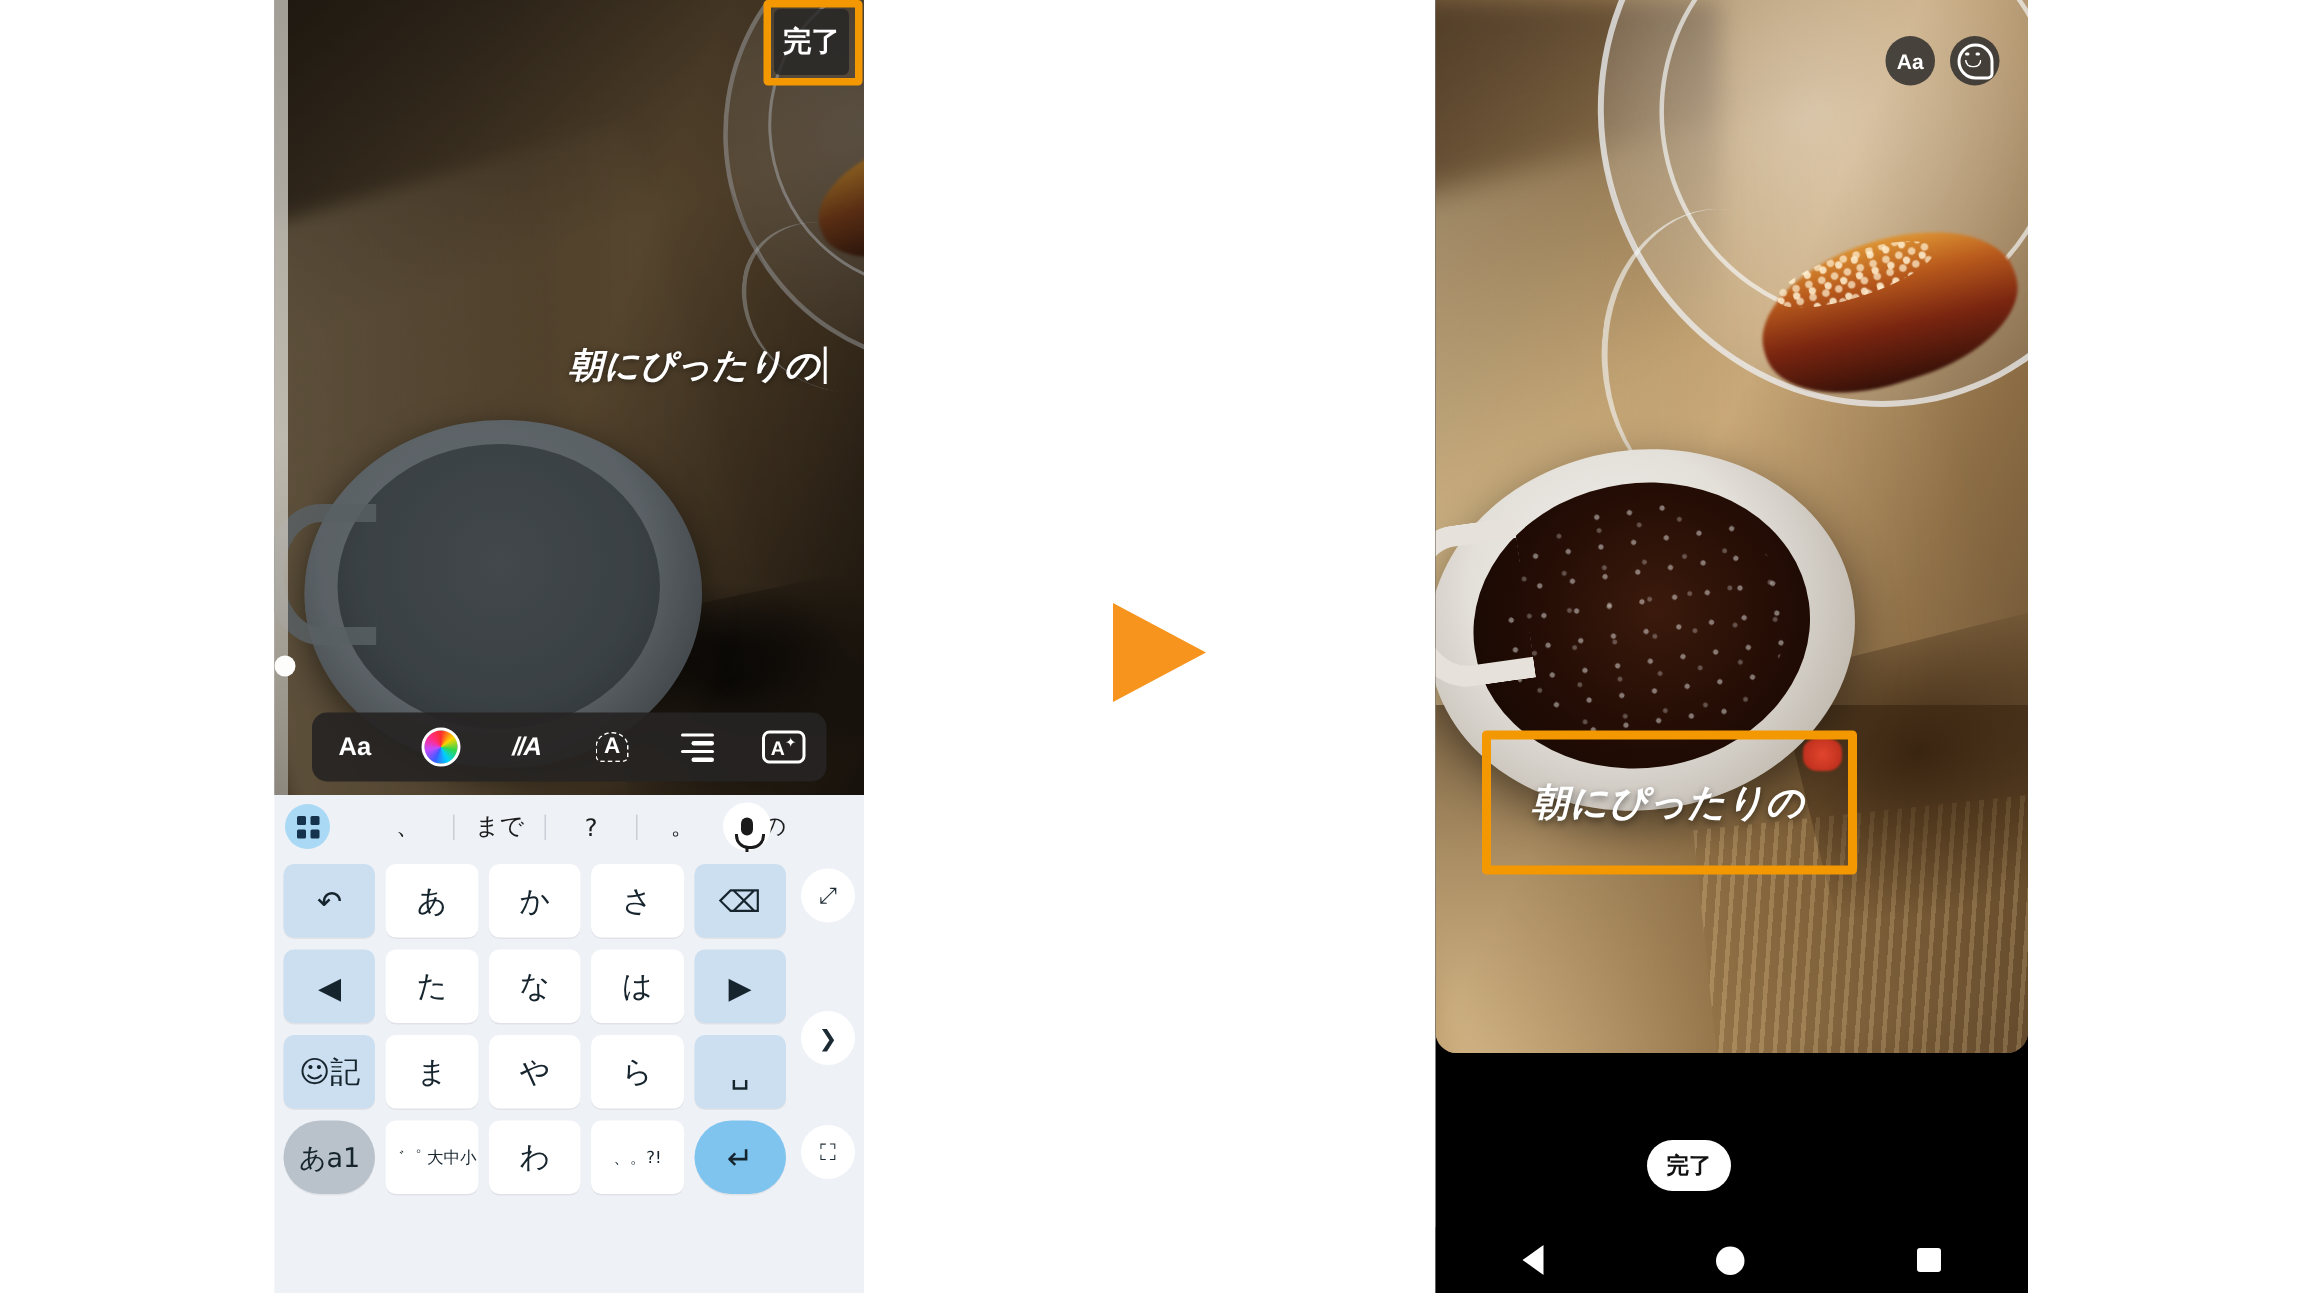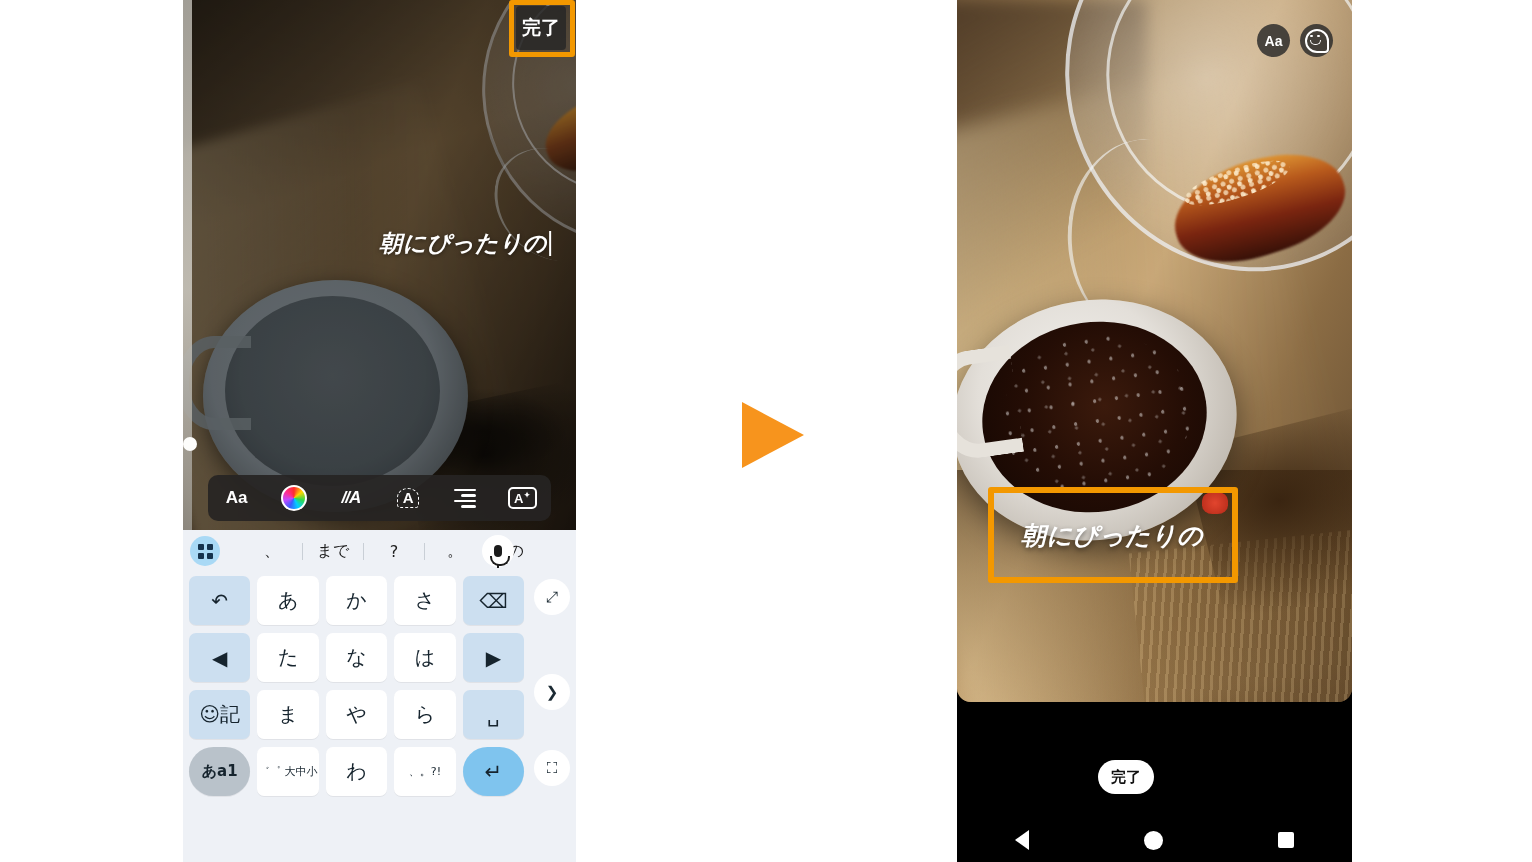--- a/index.html
+++ b/index.html
@@ -195,21 +195,21 @@
   .kb-row{display:flex; height:57px; align-items:center; padding:0 6px; gap:7px; position:relative;}
   .key{
     flex:1; height:49px; border-radius:7px; background:#ffffff;
     display:flex; align-items:center; justify-content:center;
     font-size:20px; color:#16242e;
     font-family:"DejaVu Sans","Liberation Sans",sans-serif;
     box-shadow:0 1px 0 rgba(0,0,0,.06);
   }
   .key.fn{background:#ccdff0;}
   .key.enter{background:#7fc4ee; border-radius:26px; font-size:21px;}
-  .key.shift{background:#b9c2ca; border-radius:26px; font-size:15px; font-weight:700;}
+  .key.shift{background:#b9c2ca; border-radius:26px; font-size:18px; font-weight:400;}
   .key.small{font-size:11px; line-height:1.25; text-align:left;}
   .side{
     position:absolute; right:6px; width:36px; height:36px; border-radius:50%;
     background:#fff; display:flex; align-items:center; justify-content:center;
     font-size:15px; color:#1b2a33;
   }
   .kb-row{padding-right:52px;}
 
   
   .arrow{

